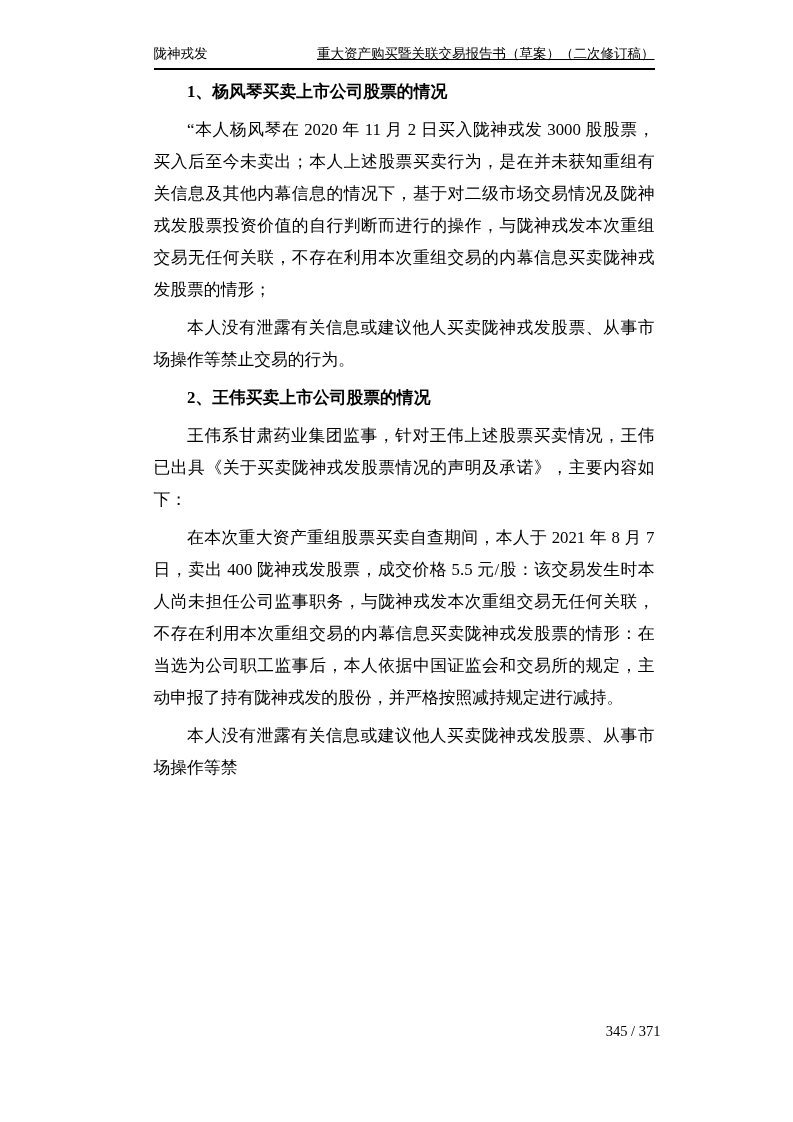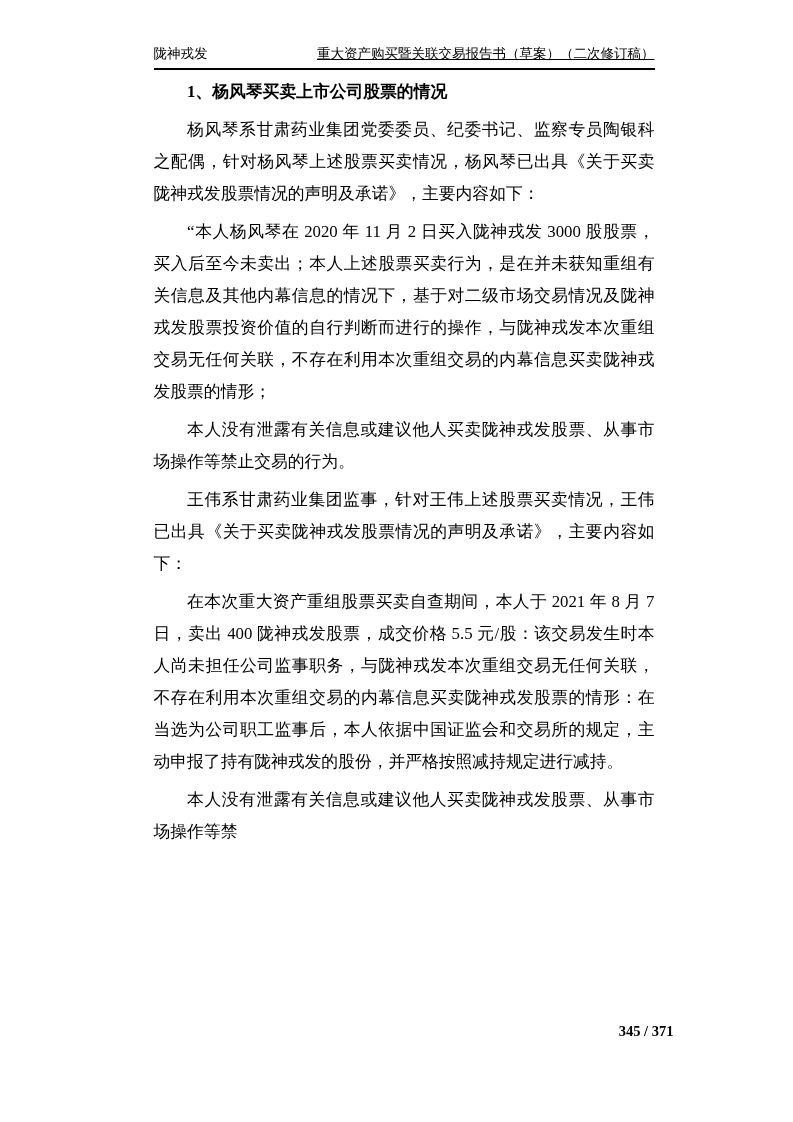--- a/index.html
+++ b/index.html
@@ -40,41 +40,41 @@
     text-align: justify;
     word-break: break-all;
   }
   .doc-body p.heading {
     font-weight: bold;
     text-align: left;
   }
   .doc-footer {
     position: absolute;
     top: 1022px;
-    right: 84px;
+    right: 97px;
     font-size: 14.5px;
-    font-weight: bold;
+    font-weight: normal;
     line-height: 18px;
   }
 </style>
 </head>
 <body>
 
 <div class="page">
 
   <header class="doc-header">
     <span class="hleft">陇神戎发</span>
     <span class="hright">重大资产购买暨关联交易报告书（草案）（二次修订稿）</span>
   </header>
 
   <main class="doc-body">
     <p class="heading">1、杨风琴买卖上市公司股票的情况</p>
-    <p>杨风琴系甘肃药业集团党委委员、纪委书记、监察专员陶银科之配偶，针对杨风琴上述股票买卖情况，杨风琴已出具《关于买卖陇神戎发股票情况的声明及承诺》，主要内容如下：</p>
     <p>“本人杨风琴在 2020 年 11 月 2 日买入陇神戎发 3000 股股票，买入后至今未卖出；本人上述股票买卖行为，是在并未获知重组有关信息及其他内幕信息的情况下，基于对二级市场交易情况及陇神戎发股票投资价值的自行判断而进行的操作，与陇神戎发本次重组交易无任何关联，不存在利用本次重组交易的内幕信息买卖陇神戎发股票的情形；</p>
     <p>本人没有泄露有关信息或建议他人买卖陇神戎发股票、从事市场操作等禁止交易的行为。</p>
+    <p class="heading">2、王伟买卖上市公司股票的情况</p>
     <p>王伟系甘肃药业集团监事，针对王伟上述股票买卖情况，王伟已出具《关于买卖陇神戎发股票情况的声明及承诺》，主要内容如下：</p>
     <p>在本次重大资产重组股票买卖自查期间，本人于 2021 年 8 月 7 日，卖出 400 陇神戎发股票，成交价格 5.5 元/股：该交易发生时本人尚未担任公司监事职务，与陇神戎发本次重组交易无任何关联，不存在利用本次重组交易的内幕信息买卖陇神戎发股票的情形：在当选为公司职工监事后，本人依据中国证监会和交易所的规定，主动申报了持有陇神戎发的股份，并严格按照减持规定进行减持。</p>
     <p>本人没有泄露有关信息或建议他人买卖陇神戎发股票、从事市场操作等禁</p>
   </main>
 
   <footer class="doc-footer">
     <span>345 / 371</span>
   </footer>
 
 </div>

